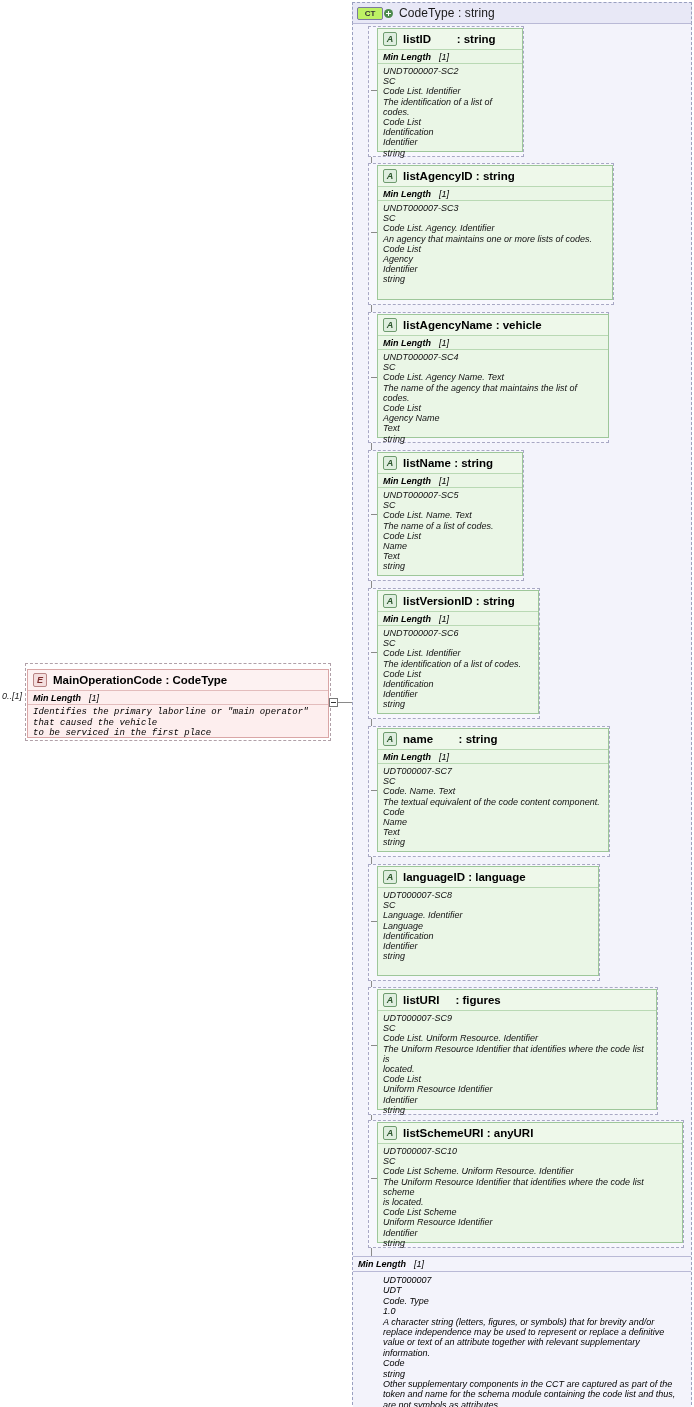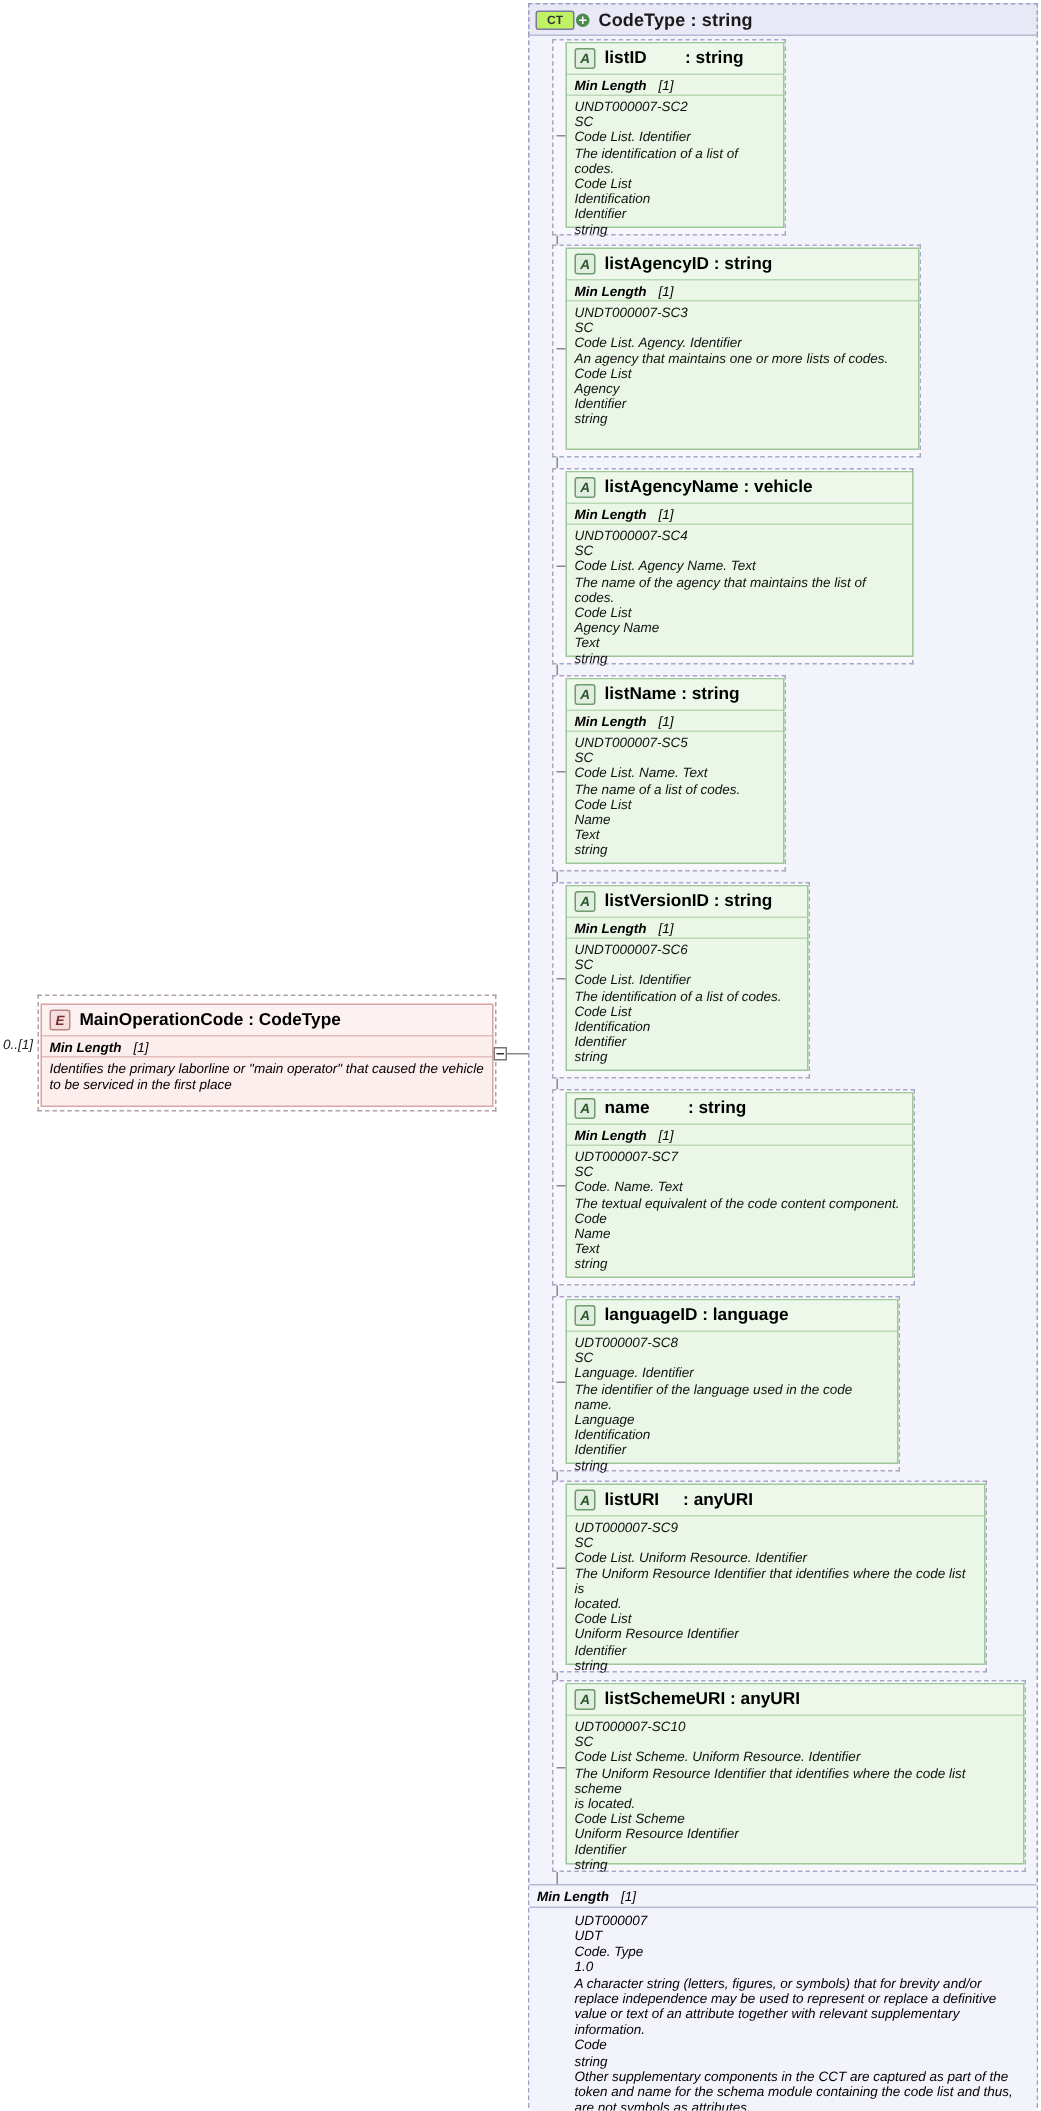--- a/index.html
+++ b/index.html
@@ -42,21 +42,21 @@
     background: #e8e8f6;
     border: 1px dashed #9aa0c0;
     border-bottom: 1px solid #b9b9d6;
     box-sizing: border-box;
     display: flex;
     align-items: center;
     padding-left: 4px;
   }
   .ct-title {
     font-size: 12px;
-    font-weight: bold;
+    font-weight: normal;
     color: #1a1a1a;
     margin-left: 6px;
     letter-spacing: .1px;
   }
   .badge {
     display: inline-flex;
     align-items: center;
     justify-content: center;
     height: 13px;
     border: 1px solid #7a7a9e;
@@ -183,20 +183,21 @@
     padding-left: 5px;
     box-sizing: border-box;
   }
   .elem .minlen .lbl { font-weight: bold; }
   .elem .minlen .card { margin-left: 8px; font-weight: normal; }
   .elem .lines {
     padding: 2px 5px;
     font-size: 9px;
     font-style: italic;
     line-height: 10.5px;
+    font-family: Liberation Mono, monospace;
   }
   .elem-dash {
     position: absolute;
     border: 1px dashed #b0a0a8;
     box-sizing: border-box;
   }
 
   
   .ct-footer {
     position: absolute;
@@ -427,34 +428,33 @@
   <div class="dashwrap" style="left:368px; top:864px; width:232px; height:117px;"></div>
   <div class="attr" style="left:377px; top:866px; width:222px; height:110px;">
     <div class="hdr">
       <span class="badge a">A</span>
       <span class="nm">languageID : language</span>
     </div>
     <div class="lines">
       <div>UDT000007-SC8</div>
       <div>SC</div>
       <div>Language. Identifier</div>
-      <div>The identifier of the language used in the code name.</div>
       <div>Language</div>
       <div>Identification</div>
       <div>Identifier</div>
       <div>string</div>
     </div>
   </div>
   <div class="ln hline" style="left:371px; top:921px; width:6px;"></div>
 
   <div class="dashwrap" style="left:368px; top:987px; width:290px; height:128px;"></div>
   <div class="attr" style="left:377px; top:989px; width:280px; height:121px;">
     <div class="hdr">
       <span class="badge a">A</span>
-      <span class="nm">listURI     : anyURI</span>
+      <span class="nm">listURI     : figures</span>
     </div>
     <div class="lines">
       <div>UDT000007-SC9</div>
       <div>SC</div>
       <div>Code List. Uniform Resource. Identifier</div>
       <div>The Uniform Resource Identifier that identifies where the code list is</div>
       <div>located.</div>
       <div>Code List</div>
       <div>Uniform Resource Identifier</div>
       <div>Identifier</div>

